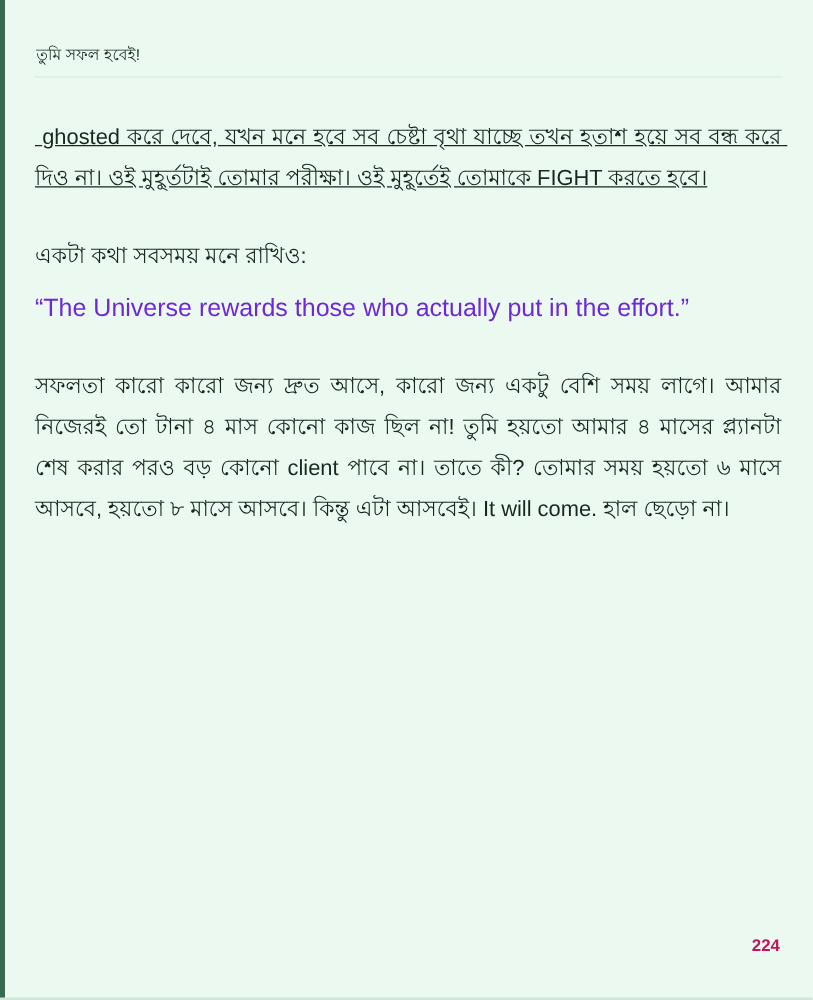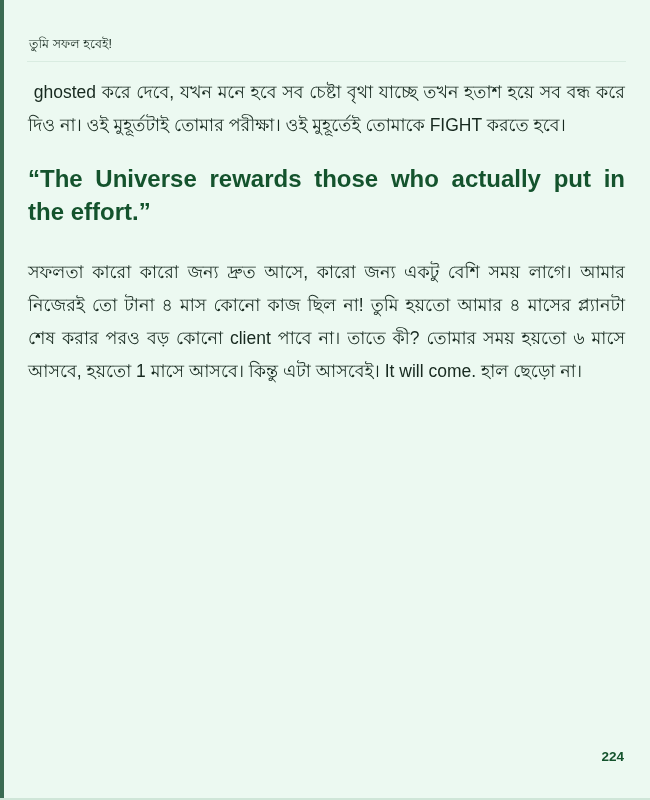--- a/index.html
+++ b/index.html
@@ -57,67 +57,69 @@
   .content {
     padding: 0 25px 0 24px;
     font-size: 17.5px;
     line-height: 33px;
     text-align: justify;
   }
   .para {
     margin: 0 0 20px 0;
   }
   .para-first {
-    margin-top: 14px;
+    margin-top: 31px;
     white-space: pre-wrap;
+    text-decoration: underline;
   }
   .bold-lead {
     font-weight: bold;
     letter-spacing: 0.2px;
   }
   .reminder-heading {
     margin: 29px 0 10px 0;
   }
   .quote {
     margin: 0 0 28px 0;
-    font-weight: bold;
-    color: #14532d;
-    font-size: 24px;
+    font-weight: normal;
+    color: #6d28d9;
+    font-size: 20px;
   }
   .footer {
     position: absolute;
     right: 26px;
     bottom: 28px;
     font-size: 13.5px;
     font-weight: bold;
-    color: #14532d;
+    color: #be185d;
   }
 </style>
 </head>
 <body>
 
 <div class="accent-bar"></div>
 <div class="bottom-edge"></div>
 
 <div class="page">
 
   <div class="header">
     <span>তুমি সফল হবেই!</span>
   </div>
   <hr class="header-divider">
 
   <div class="content">
 
     <p class="para para-first"> ghosted করে দেবে, যখন মনে হবে সব চেষ্টা বৃথা যাচ্ছে তখন হতাশ হয়ে সব বন্ধ করে দিও না। ওই মুহূর্তটাই তোমার পরীক্ষা। ওই মুহূর্তেই তোমাকে FIGHT করতে হবে।</p>
 
 
+    <p class="para reminder-heading">একটা কথা সবসময় মনে রাখিও:</p>
 
     <p class="quote">“The Universe rewards those who actually put in the effort.”</p>
 
 
-    <p class="para">সফলতা কারো কারো জন্য দ্রুত আসে, কারো জন্য একটু বেশি সময় লাগে। আমার নিজেরই তো টানা ৪ মাস কোনো কাজ ছিল না! তুমি হয়তো আমার ৪ মাসের প্ল্যানটা শেষ করার পরও বড় কোনো client পাবে না। তাতে কী? তোমার সময় হয়তো ৬ মাসে আসবে, হয়তো 1 মাসে আসবে। কিন্তু এটা আসবেই। It will come. হাল ছেড়ো না।</p>
+    <p class="para">সফলতা কারো কারো জন্য দ্রুত আসে, কারো জন্য একটু বেশি সময় লাগে। আমার নিজেরই তো টানা ৪ মাস কোনো কাজ ছিল না! তুমি হয়তো আমার ৪ মাসের প্ল্যানটা শেষ করার পরও বড় কোনো client পাবে না। তাতে কী? তোমার সময় হয়তো ৬ মাসে আসবে, হয়তো ৮ মাসে আসবে। কিন্তু এটা আসবেই। It will come. হাল ছেড়ো না।</p>
 
 
   </div>
 
   <div class="footer">224</div>
 
 </div>
 
 </body></html>

